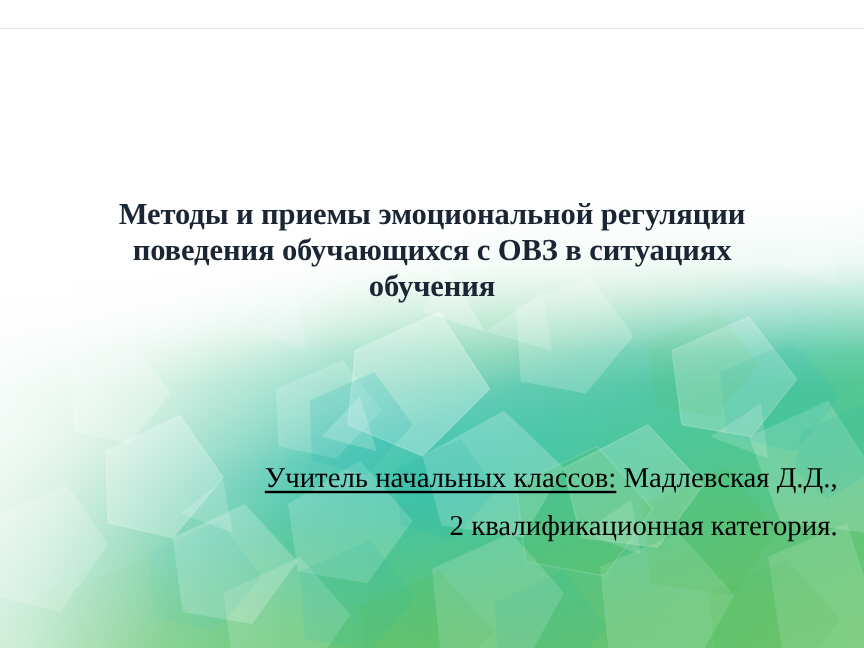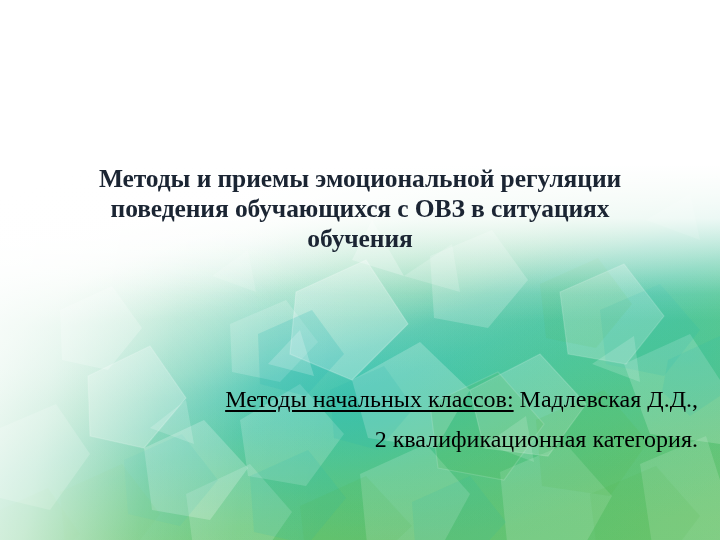--- a/index.html
+++ b/index.html
@@ -165,17 +165,17 @@
   </div>
 
   <div class="bg-layer" id="bg-topfade"></div>
   <div class="bg-layer" id="bg-leftfade"></div>
 
   <div id="title-block">Методы и приемы эмоциональной регуляции
 поведения обучающихся с ОВЗ в ситуациях
 обучения</div>
 
   <div id="subtitle-block">
-    <span id="subtitle-line-1"><span class="u">Методы начальных классов:</span><span> Мадлевская Д.Д.,</span></span>
+    <span id="subtitle-line-1"><span class="u">Учитель начальных классов:</span><span> Мадлевская Д.Д.,</span></span>
     <span id="subtitle-line-2">2 квалификационная категория.</span>
   </div>
 
 </div>
 
 </body></html>

